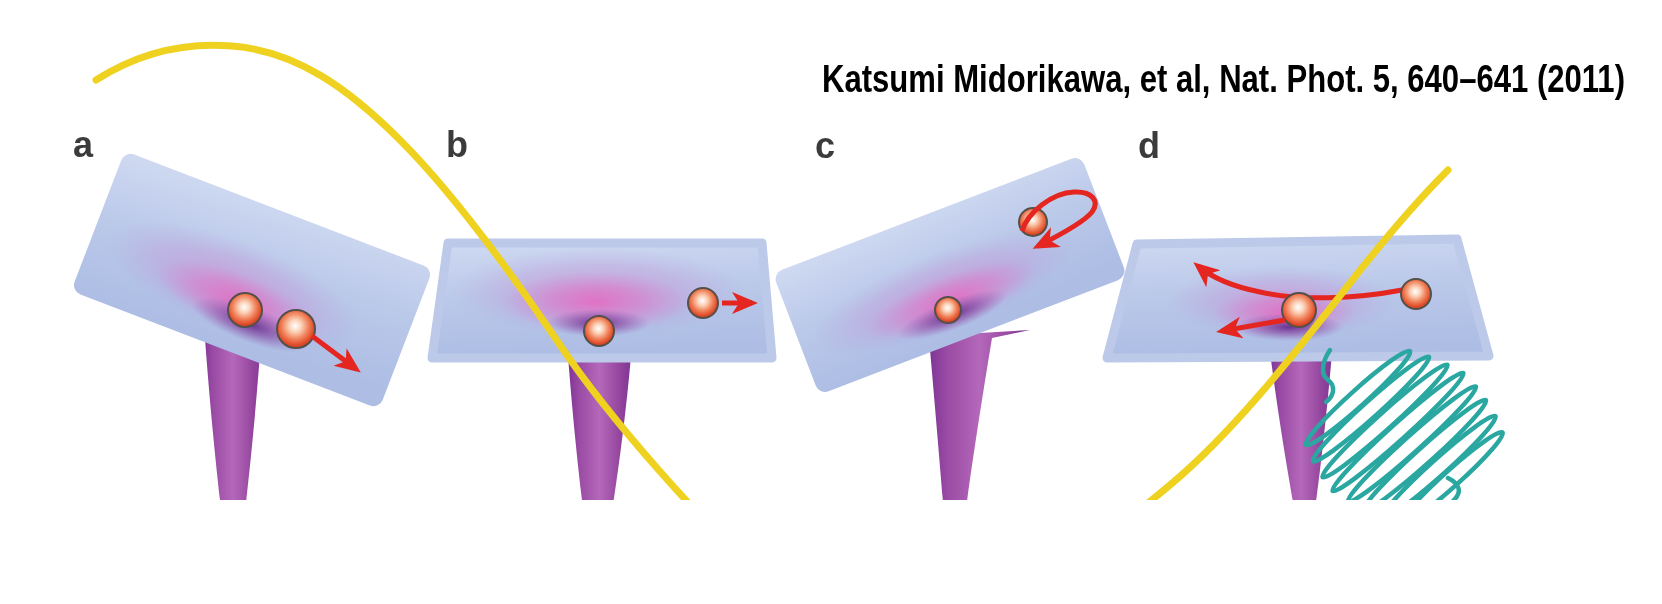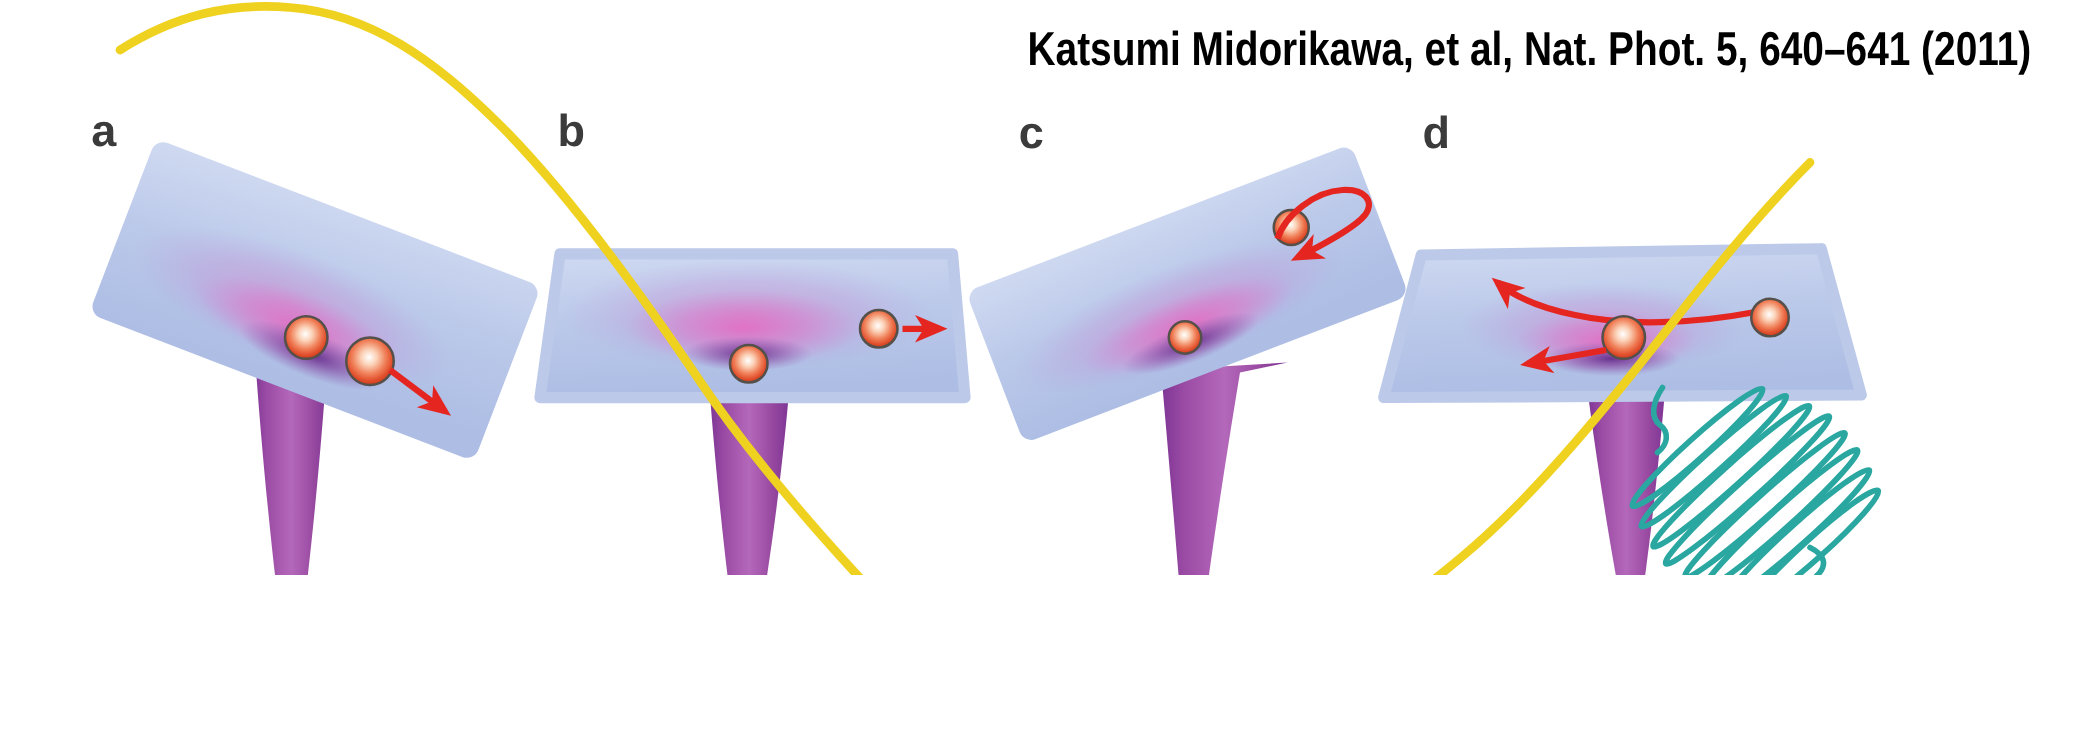--- a/index.html
+++ b/index.html
@@ -2,20 +2,21 @@
 <html><head>
 <meta charset="utf-8">
 <style>
   html,body{margin:0;padding:0;background:#ffffff;}
   .stage{
     position:relative;
     width:1662px;height:460px;
     background:#ffffff;
     font-family:"Liberation Sans", sans-serif;
     overflow:hidden;
+    margin-top:40px;
   }
   .stage svg{position:absolute;left:0;top:0;}
   text.panel-label{
     font-family:"Liberation Sans", sans-serif;
     font-weight:bold;
     font-size:36px;
     fill:#3b3b3b;
   }
   text.citation{
     font-family:"Liberation Sans", sans-serif;

